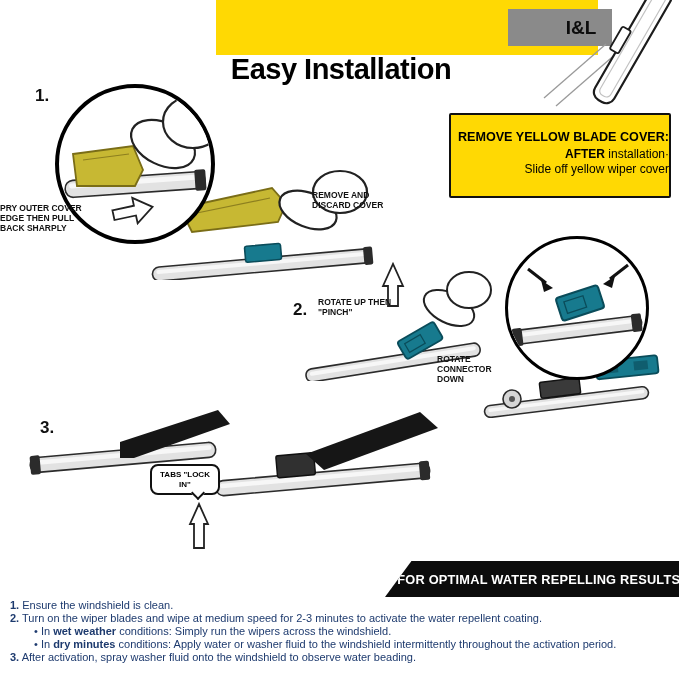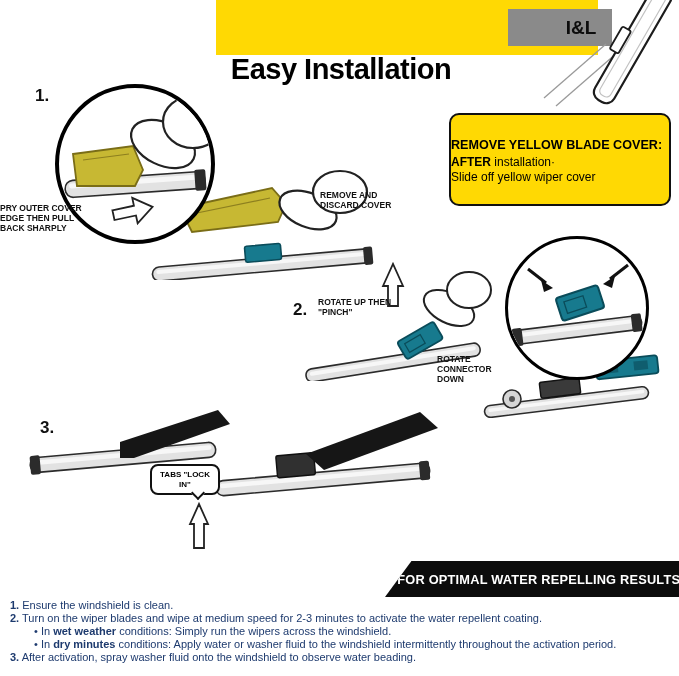--- a/index.html
+++ b/index.html
@@ -11,30 +11,30 @@
   .header-bar{left:216px;top:0;width:382px;height:55px;background:#FFD903;}
   .header-title{position:absolute;left:0;top:9px;width:250px;text-align:center;
                 font-size:29px;font-weight:700;letter-spacing:-0.5px;color:#000;margin-top:44px;}
   .header-badge{position:absolute;left:292px;top:9px;width:62px;height:37px;background:#8a8a8a;
                 display:flex;align-items:center;justify-content:center;
                 font-size:19px;font-weight:700;color:#0d0d0d;padding-left:42px;}
   .blade-tr{left:540px;top:0;width:139px;height:122px;}
 
   
   .callout{left:449px;top:113px;width:218px;height:66px;background:#FFD903;
-           border:2.5px solid #111;border-radius:10px;text-align:left;padding-top:23px;}
+           border:2.5px solid #111;border-radius:2px;text-align:right;padding-top:15px;}
   .callout-title{font-size:12.6px;font-weight:700;margin-bottom:3px;}
   .callout-line{font-size:12px;line-height:15px;}
 
   
   .step-num{font-size:17px;font-weight:700;color:#111;}
   .s1num{left:35px;top:86px;} .s2num{left:293px;top:300px;} .s3num{left:40px;top:418px;}
   .mini-label{font-size:8.5px;font-weight:700;line-height:10px;color:#111;z-index:3;}
   .pry-label{left:0;top:203px;width:96px;}
-  .remove-label{left:320px;top:190px;width:78px;}
+  .remove-label{left:312px;top:190px;width:78px;}
   .rotate-up-label{left:318px;top:297px;width:88px;}
   .rotate-down-label{left:437px;top:354px;width:55px;}
 
   
   .zoom-circle{border-radius:50%;background:#fff;overflow:hidden;z-index:2;}
   .circle1{left:55px;top:84px;width:152px;height:152px;border:4px solid #000;}
   .circle2{left:505px;top:236px;width:138px;height:138px;border:3.5px solid #000;}
 
   .arrow1{left:111px;top:196px;width:44px;height:30px;transform:rotate(-12deg);z-index:3;}
   .illus1b{left:150px;top:168px;width:225px;height:112px;z-index:1;}

